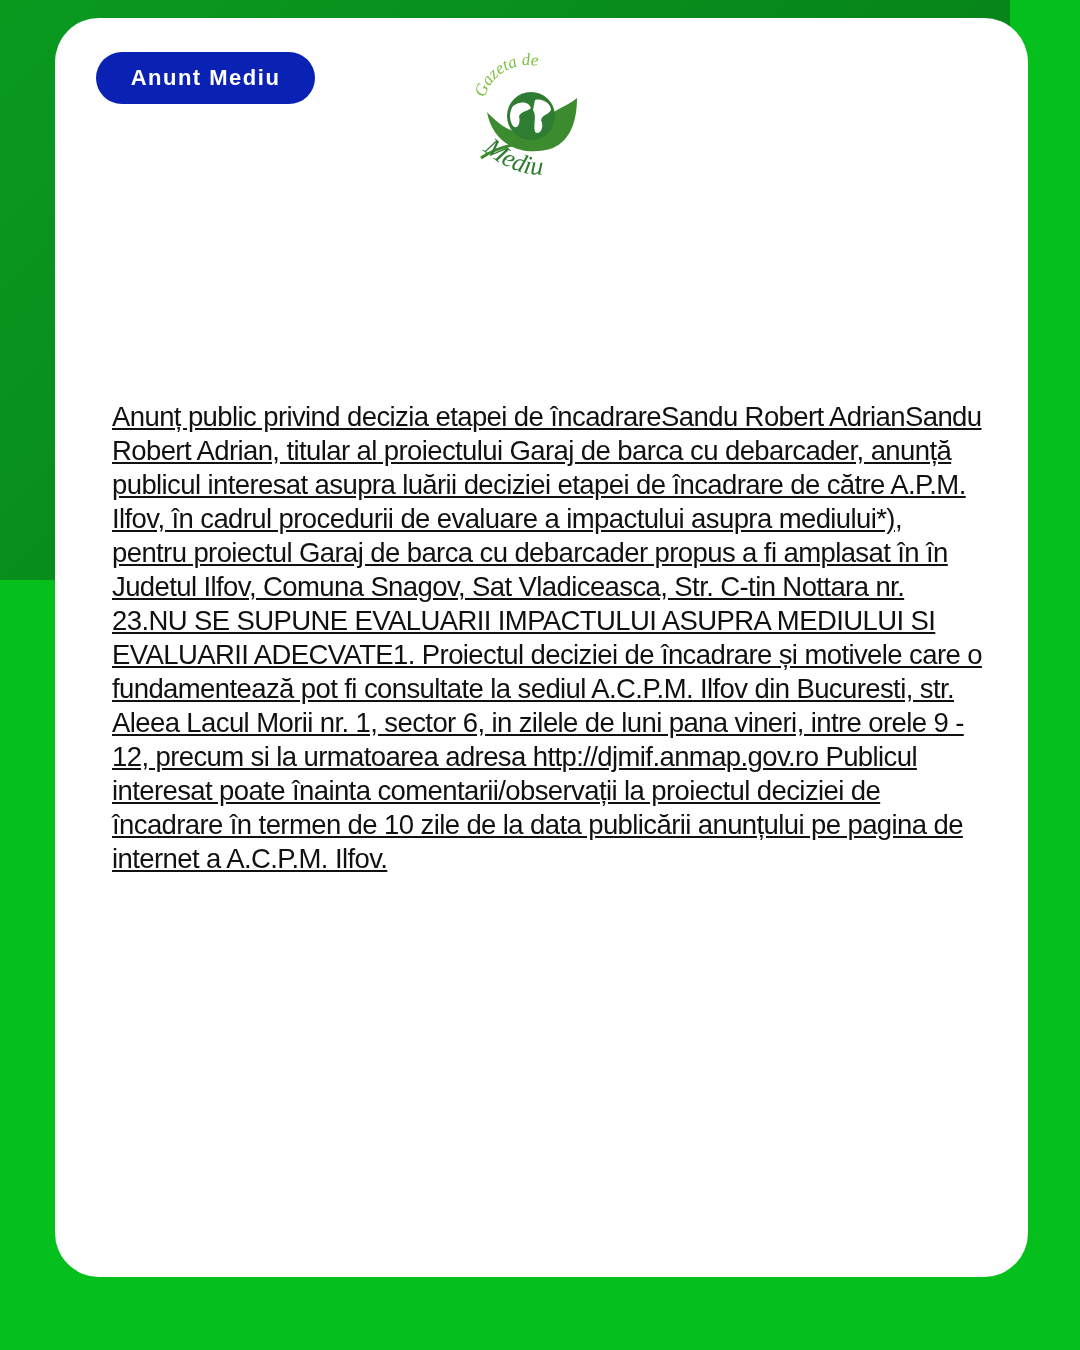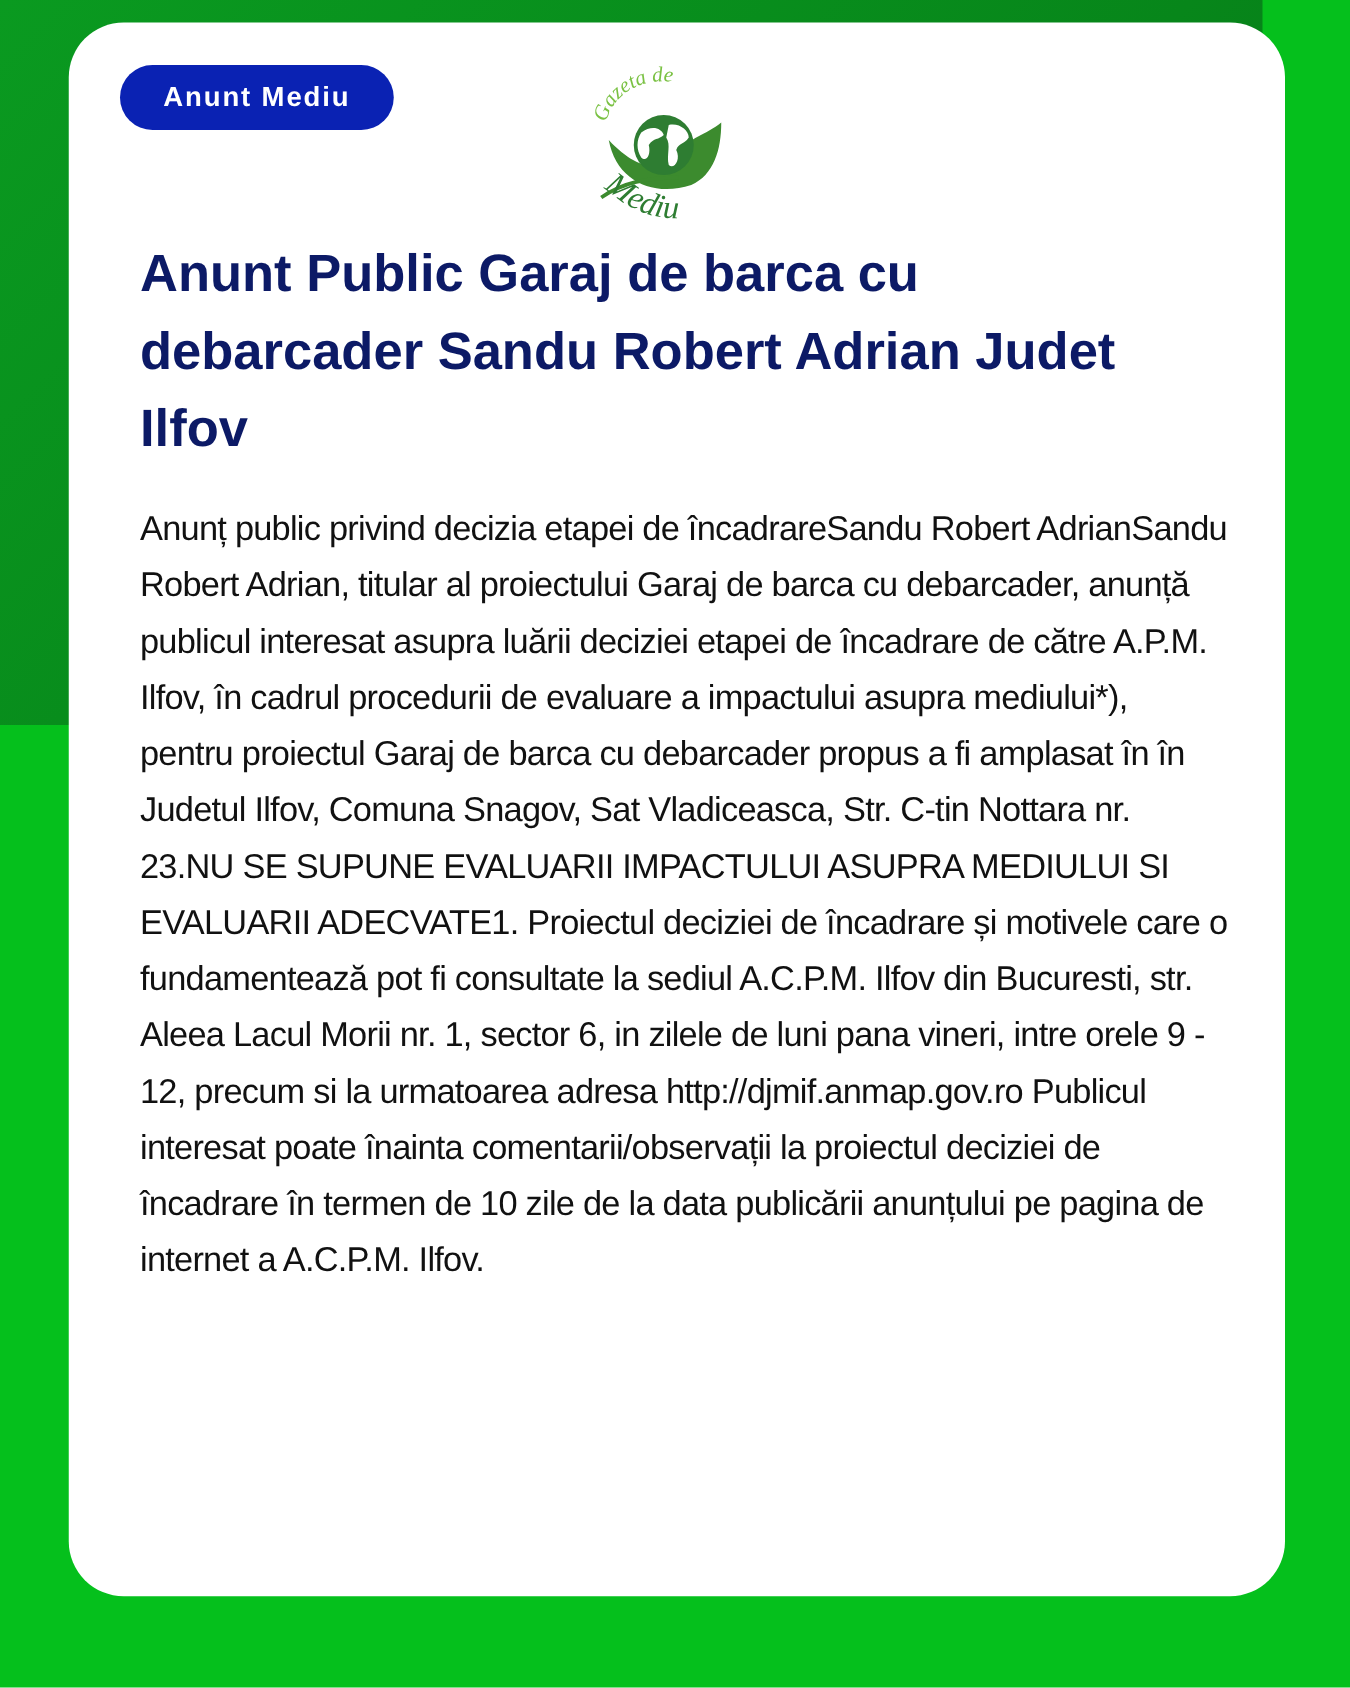--- a/index.html
+++ b/index.html
@@ -25,22 +25,22 @@
   .logo {
     position: absolute; left: 418px; top: 32px; width: 110px; height: 140px;
   }
   .title {
     position: absolute; left: 57px; top: 170px; width: 860px;
     color: #0c1a66; font-weight: bold; font-size: 42px; line-height: 62px;
     margin: 0;
   }
   .body-text {
     position: absolute; left: 57px; top: 382px; width: 870px;
-    color: #111111; font-size: 27.5px; line-height: 45px;
-    letter-spacing: -0.6px; margin: 0;
+    color: #111111; font-size: 27.5px; line-height: 34px;
+    letter-spacing: -0.6px; margin: 0; text-decoration: underline;
   }
 </style>
 </head>
 <body>
 
 <div class="dark-block"></div>
 
 <div class="card">
   <div class="pill">
     <span>Anunt Mediu</span>
@@ -61,16 +61,15 @@
 
       <circle cx="58" cy="66" r="24" fill="#2e7d32"></circle>
       <path d="M 40 56 C 48 50 56 52 58 58 C 54 62 50 60 46 66 C 48 74 44 80 40 76 C 36 70 36 62 40 56 Z" fill="#ffffff"></path>
       <path d="M 62 50 C 70 48 78 54 78 60 C 74 66 70 64 68 70 C 72 78 66 86 62 82 C 60 74 64 66 60 60 Z" fill="#ffffff"></path>
       <text font-family="Liberation Serif, serif" font-style="italic" font-size="26" fill="#2e7d32">
         <textPath href="#arcBot">Mediu</textPath>
       </text>
     </svg>
   </div>
 
-  <h1 class="title">Anunt Public Garaj de barca cu debarcader Sandu Robert Adrian Judet Ilfov</h1>
 
   <p class="body-text">Anunț public privind decizia etapei de încadrareSandu Robert AdrianSandu Robert Adrian, titular al proiectului Garaj de barca cu debarcader, anunță publicul interesat asupra luării deciziei etapei de încadrare de către A.P.M. Ilfov, în cadrul procedurii de evaluare a impactului asupra mediului*), pentru proiectul Garaj de barca cu debarcader propus a fi amplasat în în Judetul Ilfov, Comuna Snagov, Sat Vladiceasca, Str. C-tin Nottara nr. 23.NU SE SUPUNE EVALUARII IMPACTULUI ASUPRA MEDIULUI SI EVALUARII ADECVATE1. Proiectul deciziei de încadrare și motivele care o fundamentează pot fi consultate la sediul A.C.P.M. Ilfov din Bucuresti, str. Aleea Lacul Morii nr. 1, sector 6, in zilele de luni pana vineri, intre orele 9 - 12, precum si la urmatoarea adresa http://djmif.anmap.gov.ro Publicul interesat poate înainta comentarii/observații la proiectul deciziei de încadrare în termen de 10 zile de la data publicării anunțului pe pagina de internet a A.C.P.M. Ilfov.</p>
 </div>
 
 </body></html>

